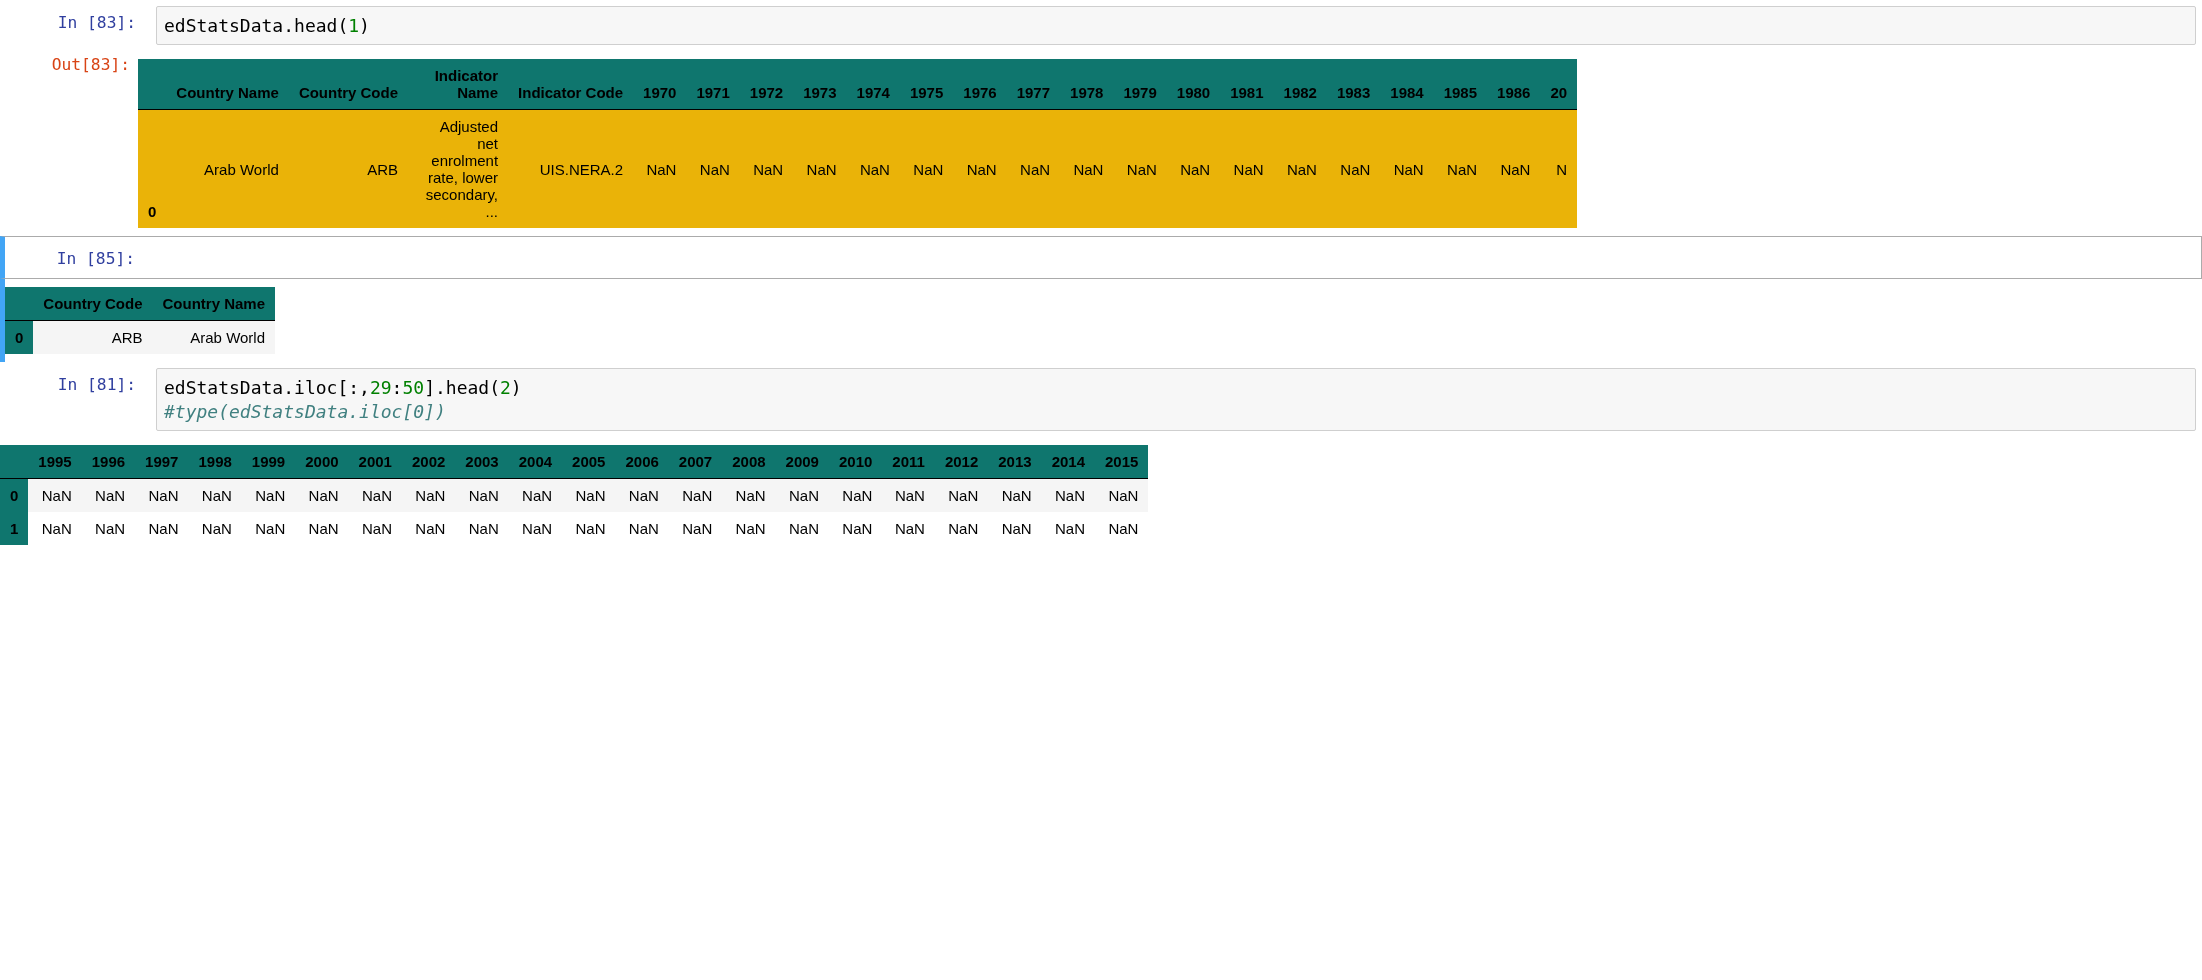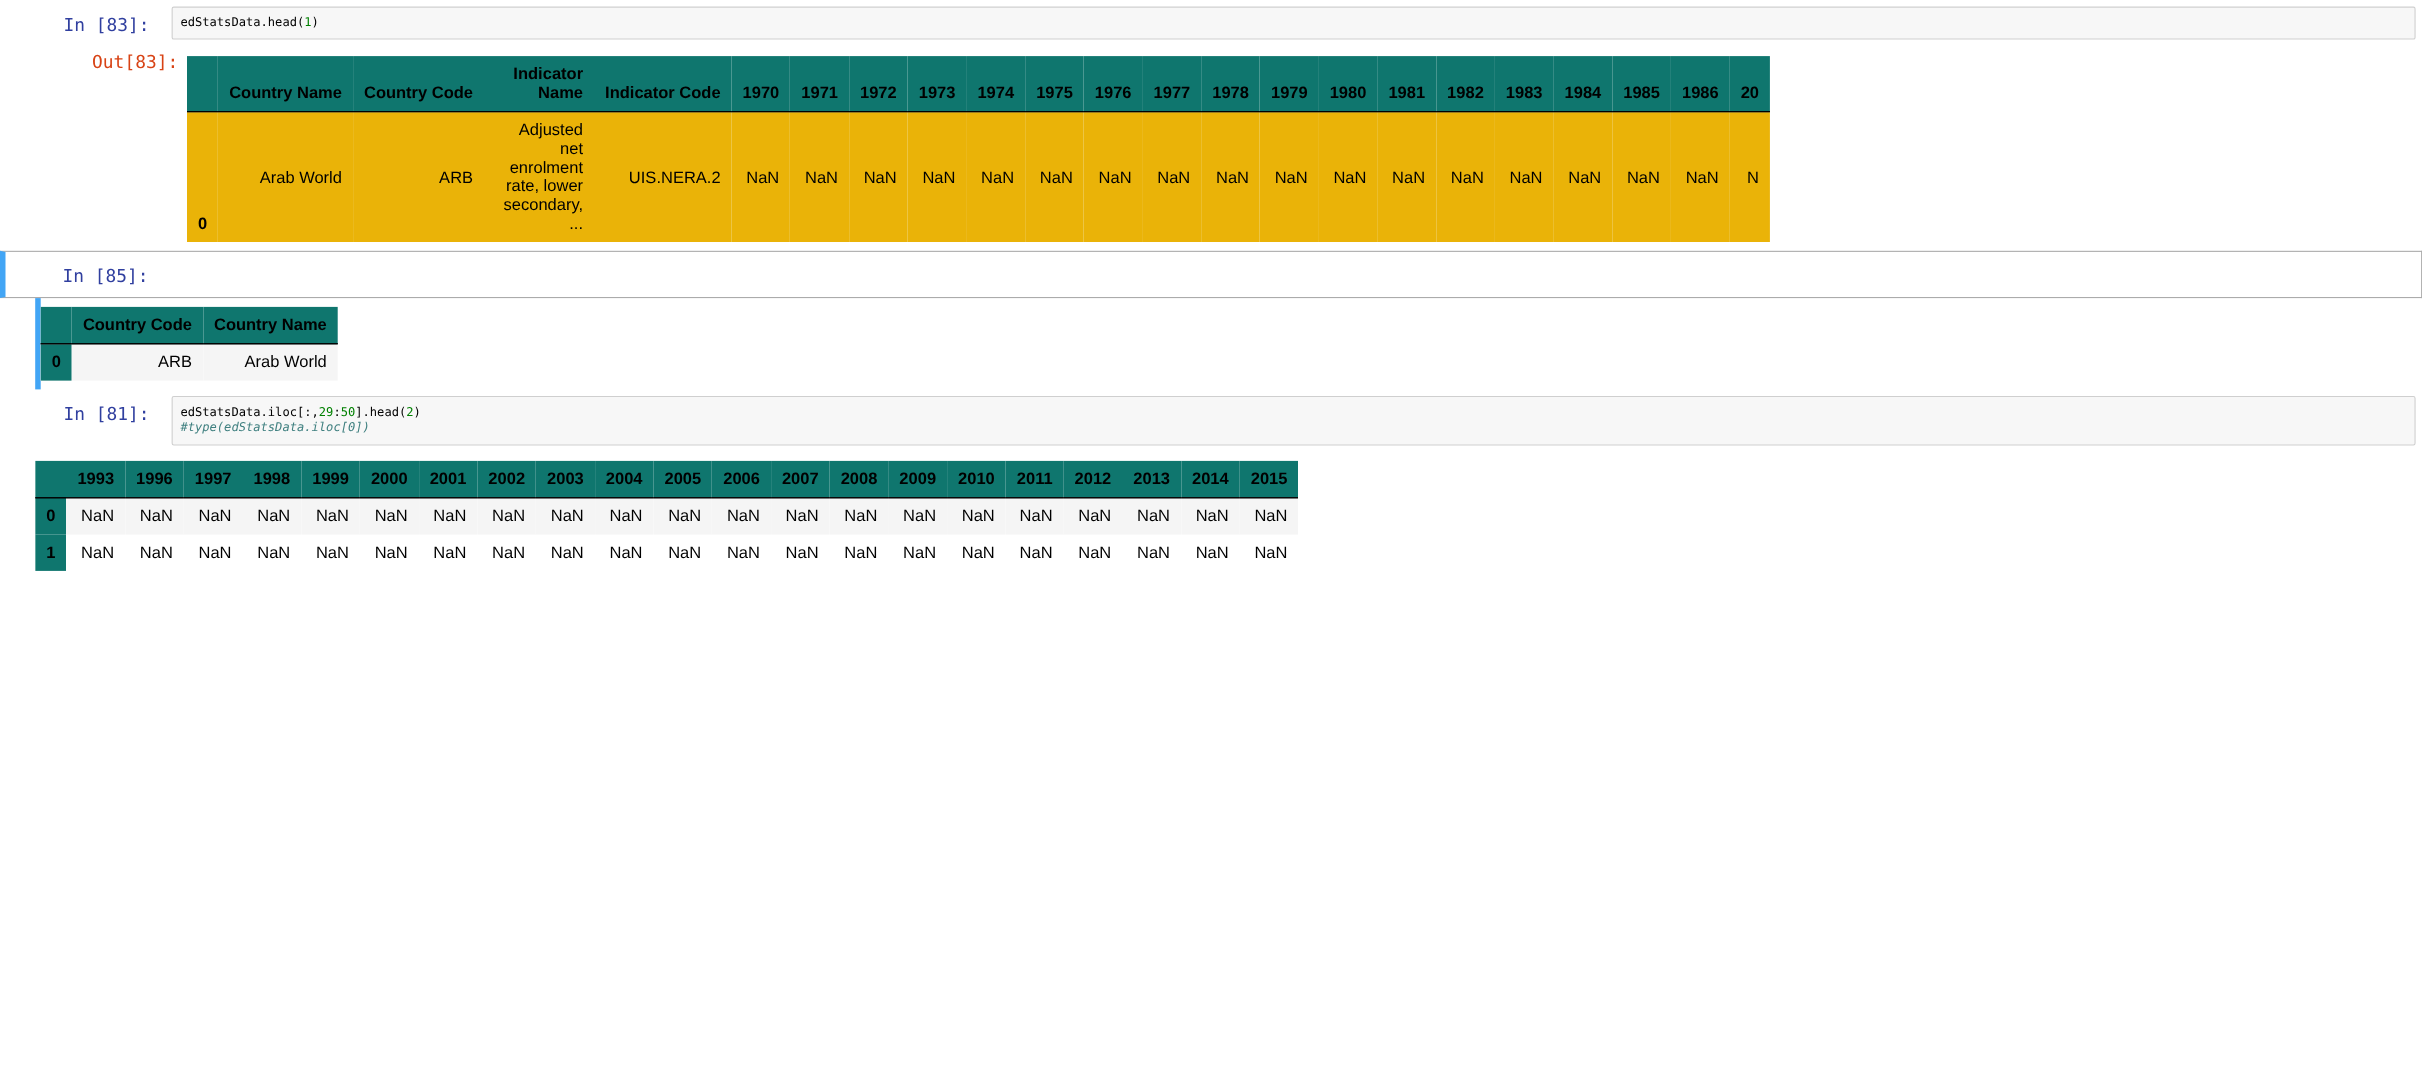--- a/index.html
+++ b/index.html
@@ -33,21 +33,21 @@
   }
   .in-prompt { color: #303F9F; }
   .out-prompt { color: #D84315; }
   .content-col { flex: 1; min-width: 0; }
   .input-area {
     background: #f7f7f7;
     border: 1px solid #cfcfcf;
     border-radius: 2px;
     padding: 7px 7px;
     font-family: "SFMono-Regular", Menlo, Consolas, monospace;
-    font-size: 11px;
+    font-size: 18px;
     line-height: 1.3;
     white-space: pre;
     overflow-x: auto;
   }
   .tok-str { color: #BA2121; }
   .tok-num { color: #008000; }
   .tok-comment { color: #408080; font-style: italic; }
   .output-subarea { padding: 6px 0 6px 0; }
   .df-table {
     border-collapse: collapse;
@@ -68,21 +68,21 @@
     text-align: right;
     padding: 8px 10px;
   }
   .df-table tbody th {
     text-align: right;
     font-weight: 700;
   }
   .df-table tbody tr:nth-child(odd) { background: #f5f5f5; }
   .df-table tbody tr.hl td,
   .df-table tbody tr.hl th { background: #eab308; }
-  .out-block { display: flex; margin-left: 32px; }
+  .out-block { display: flex; }
   .out-block .prompt-col { padding-top: 4px; }
   .scroll-x { overflow-x: auto; max-width: 100%; }
 </style>
 </head>
 <body>
 
 <div class="notebook">
 
   <div class="cell">
     <div class="prompt-col in-prompt">In [83]:</div>
@@ -187,21 +187,21 @@
 <span class="tok-comment">#type(edStatsData.iloc[0])</span></div>
     </div>
   </div>
   <div class="out-block">
     <div class="content-col scroll-x">
       <div class="output-subarea">
         <table class="df-table">
             <thead>
               <tr>
                 <th></th>
-                <th>1993</th>
+                <th>1995</th>
                 <th>1996</th>
                 <th>1997</th>
                 <th>1998</th>
                 <th>1999</th>
                 <th>2000</th>
                 <th>2001</th>
                 <th>2002</th>
                 <th>2003</th>
                 <th>2004</th>
                 <th>2005</th>

